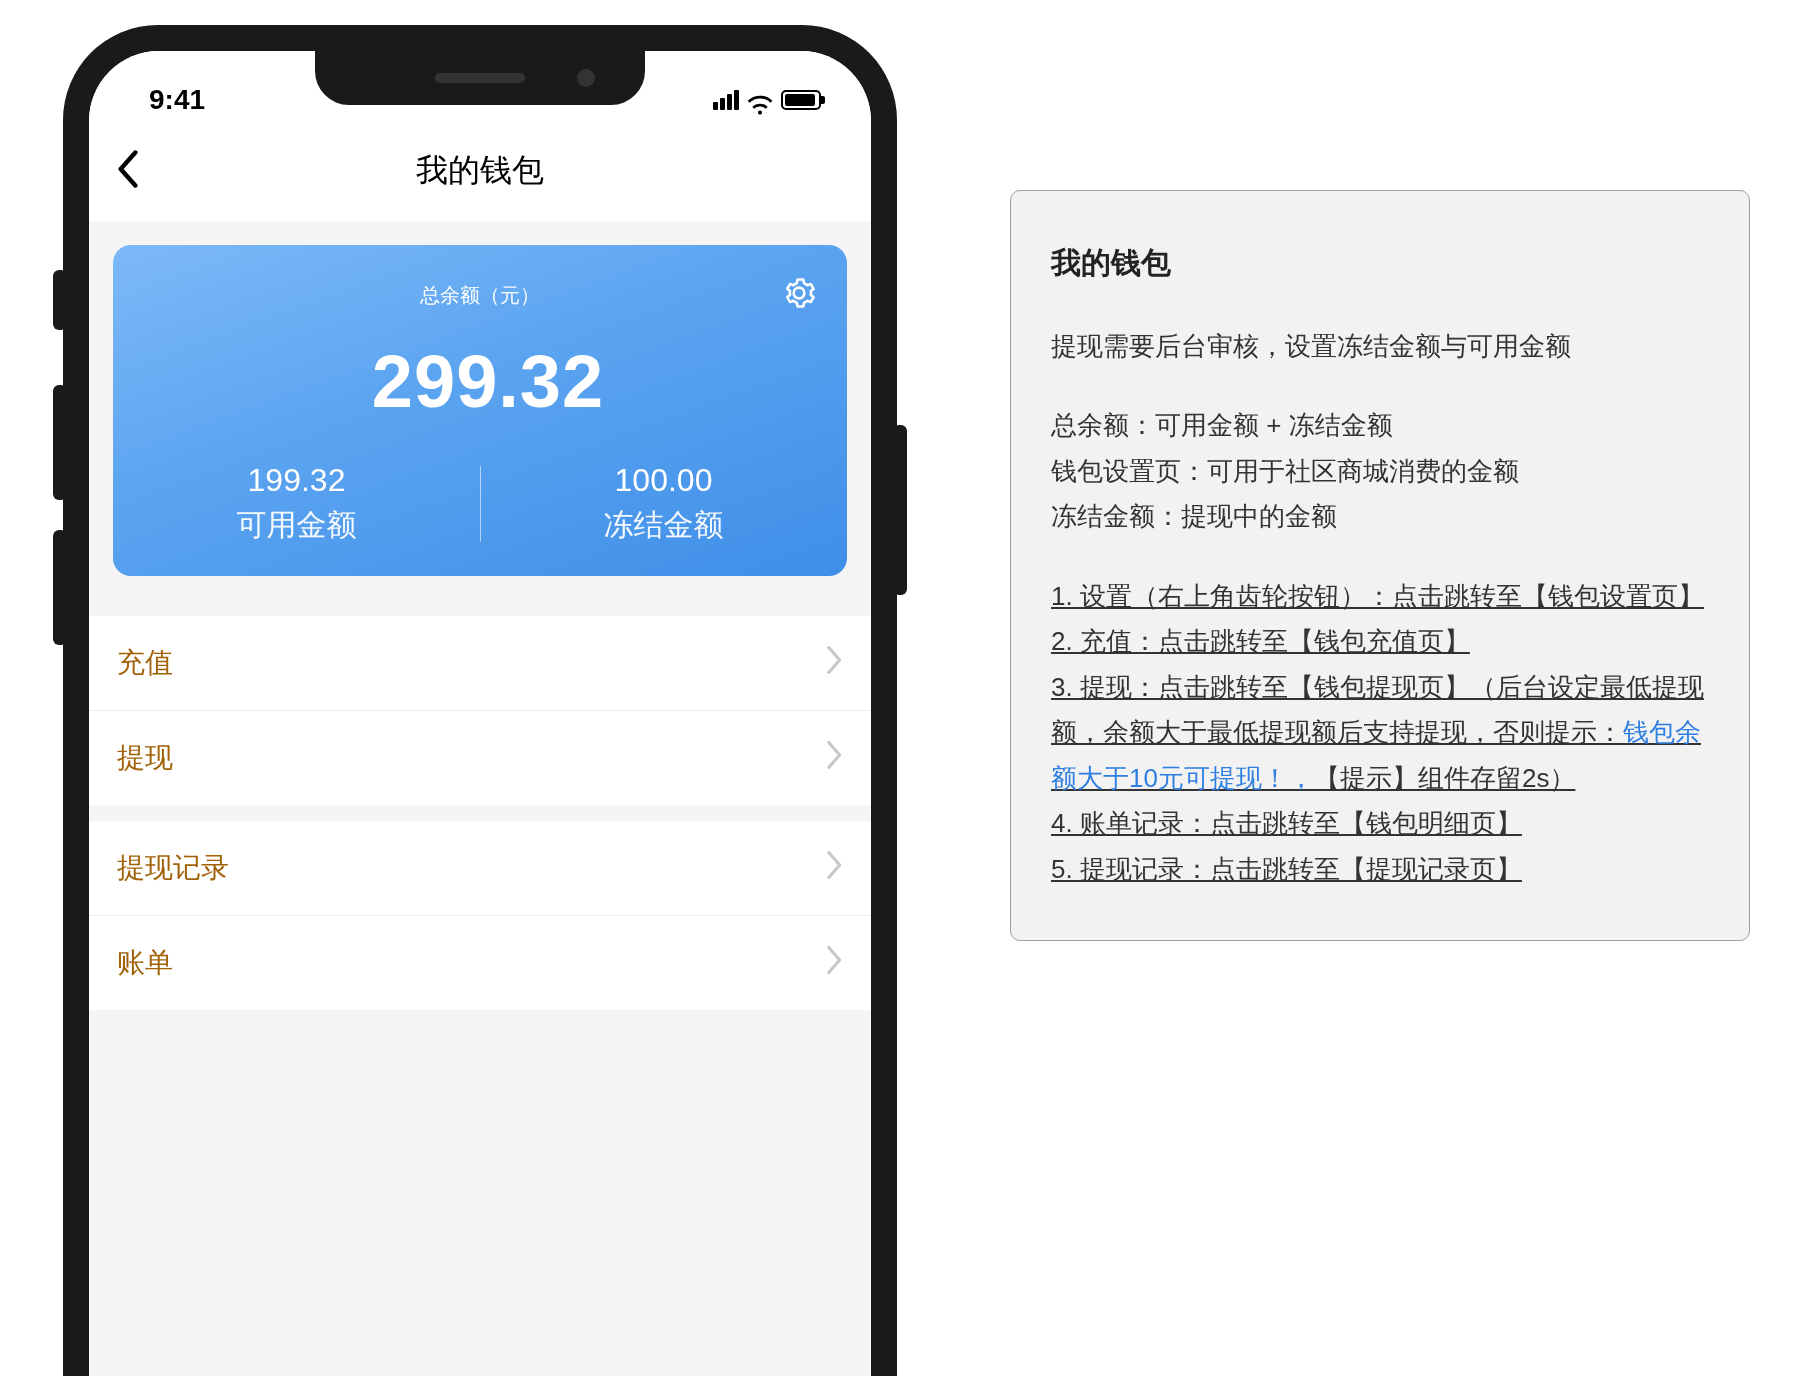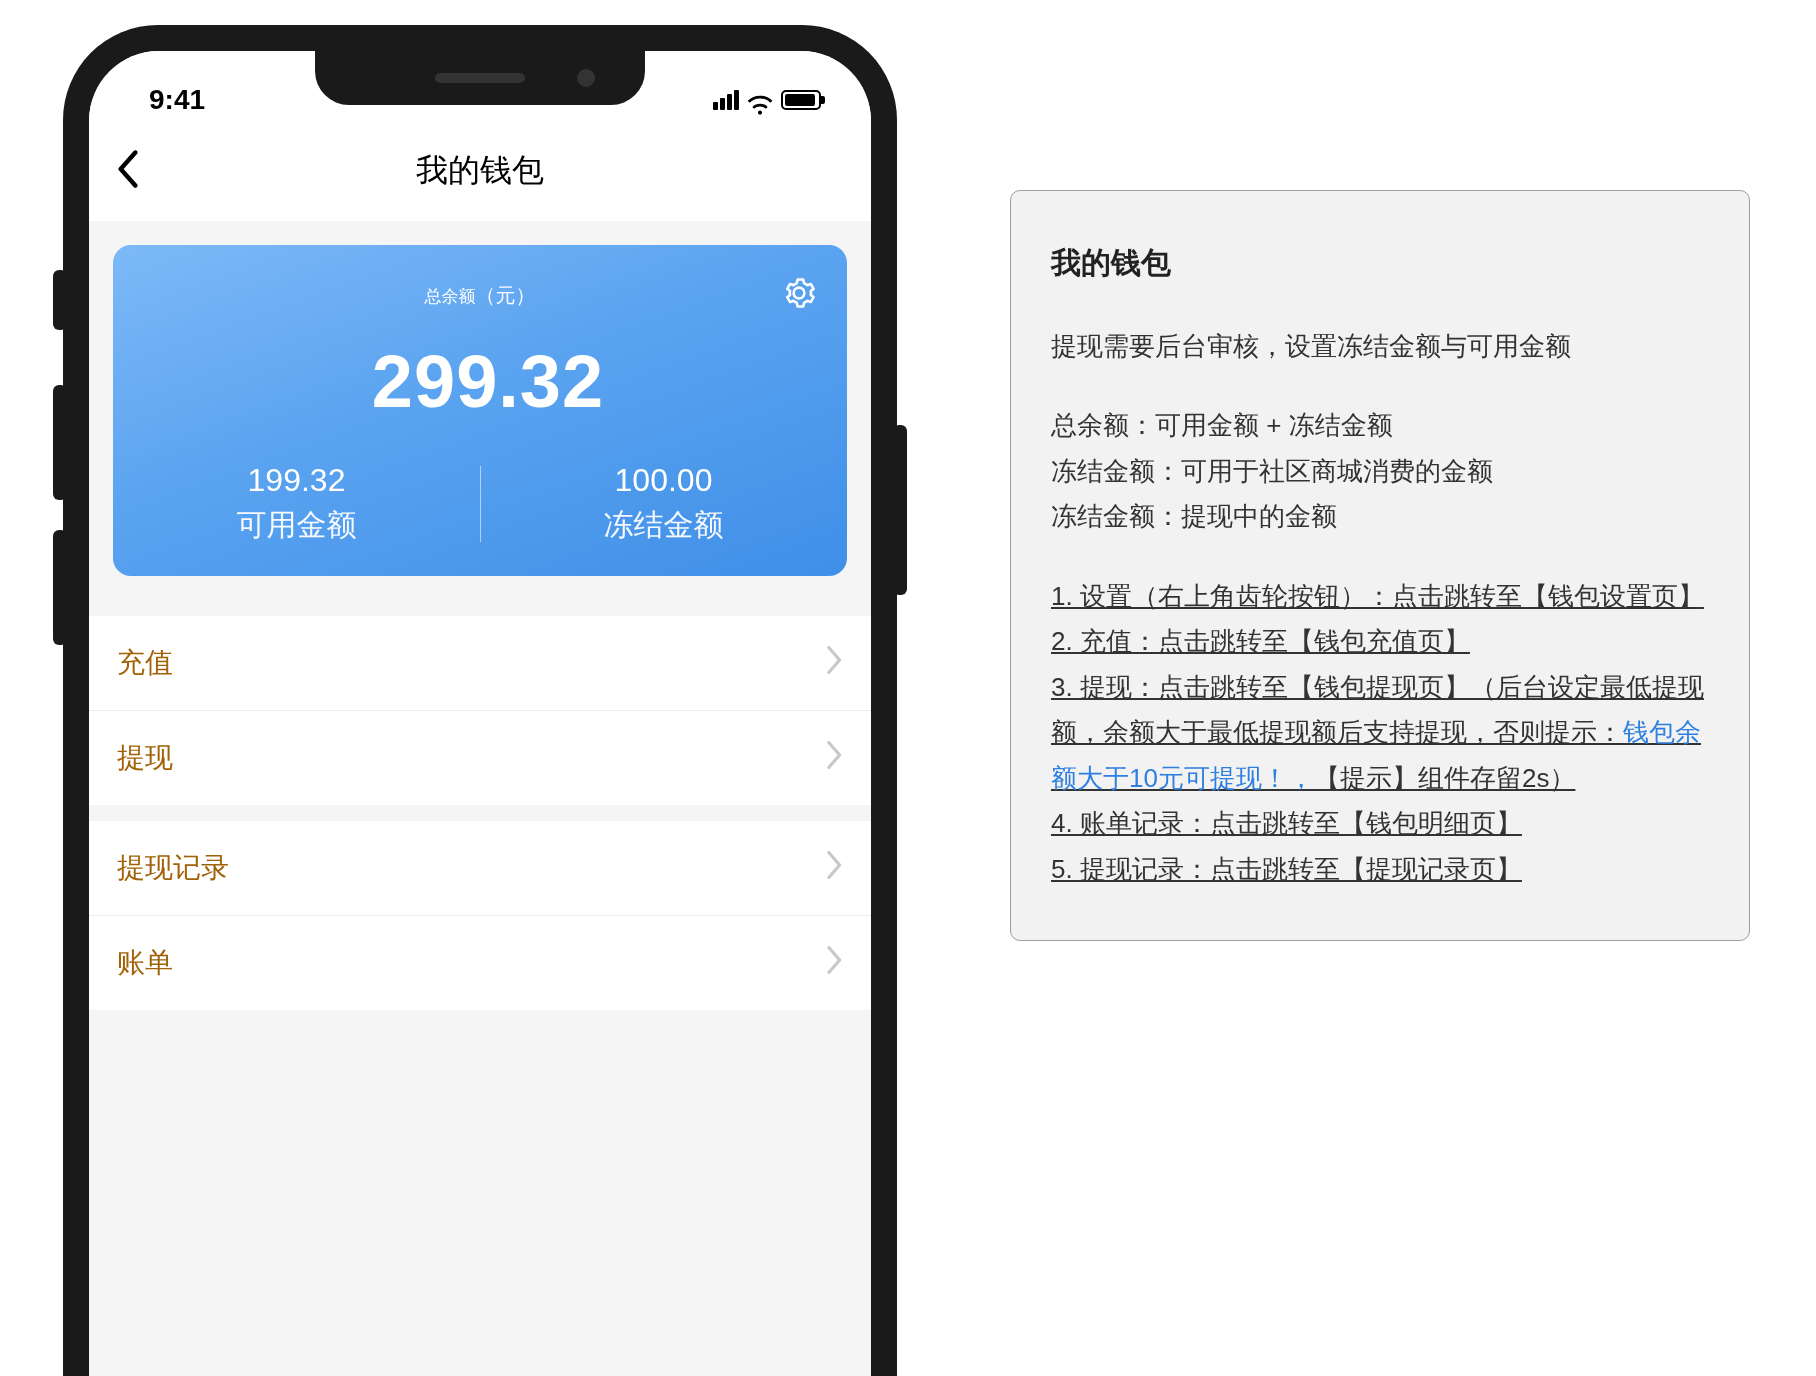--- a/index.html
+++ b/index.html
@@ -122,21 +122,21 @@
     border-radius: 18px;
     background: linear-gradient(160deg, #7db9f7 0%, #5aa3f0 45%, #3f8fe8 100%);
     color: #fff;
     padding: 30px 0 30px 0;
     position: relative;
   }
   .balance-title-row {
     display:flex; justify-content:center; align-items:center;
     position:relative; height:40px;
   }
-  .balance-title { font-size: 17px; text-align: center; }
+  .balance-title { font-size: 20px; text-align: center; }
   .balance-title-unit { font-size: 20px; opacity:0.95; }
   .gear-btn {
     position:absolute; right: 28px; top: -2px;
     width: 40px; height: 40px; display:flex; align-items:center; justify-content:center;
   }
   .gear-btn svg { width: 34px; height: 34px; }
   .balance-total {
     text-align:center;
     font-size: 74px;
     font-weight: 700;
@@ -307,21 +307,21 @@
   </div>
 </div>
 
 <div class="spec-panel">
   <div class="spec-title">我的钱包</div>
 
   <div class="spec-block">提现需要后台审核，设置冻结金额与可用金额</div>
 
   <div class="spec-block">
     <div>总余额：可用金额 + 冻结金额</div>
-    <div>冻结金额：可用于社区商城消费的金额</div>
+    <div>钱包设置页：可用于社区商城消费的金额</div>
     <div>冻结金额：提现中的金额</div>
   </div>
 
   <div class="spec-block">
     <div>1. 设置（右上角齿轮按钮）：点击跳转至【钱包设置页】</div>
     <div>2. 充值：点击跳转至【钱包充值页】</div>
     <div>
       <span>3. 提现：点击跳转至【钱包提现页】（后台设定最低提现额，余额大于最低提现额后支持提现，否则提示：</span><span class="spec-link">钱包余额大于10元可提现！，</span><span>【提示】组件存留2s）</span>
     </div>
     <div>4. 账单记录：点击跳转至【钱包明细页】</div>

